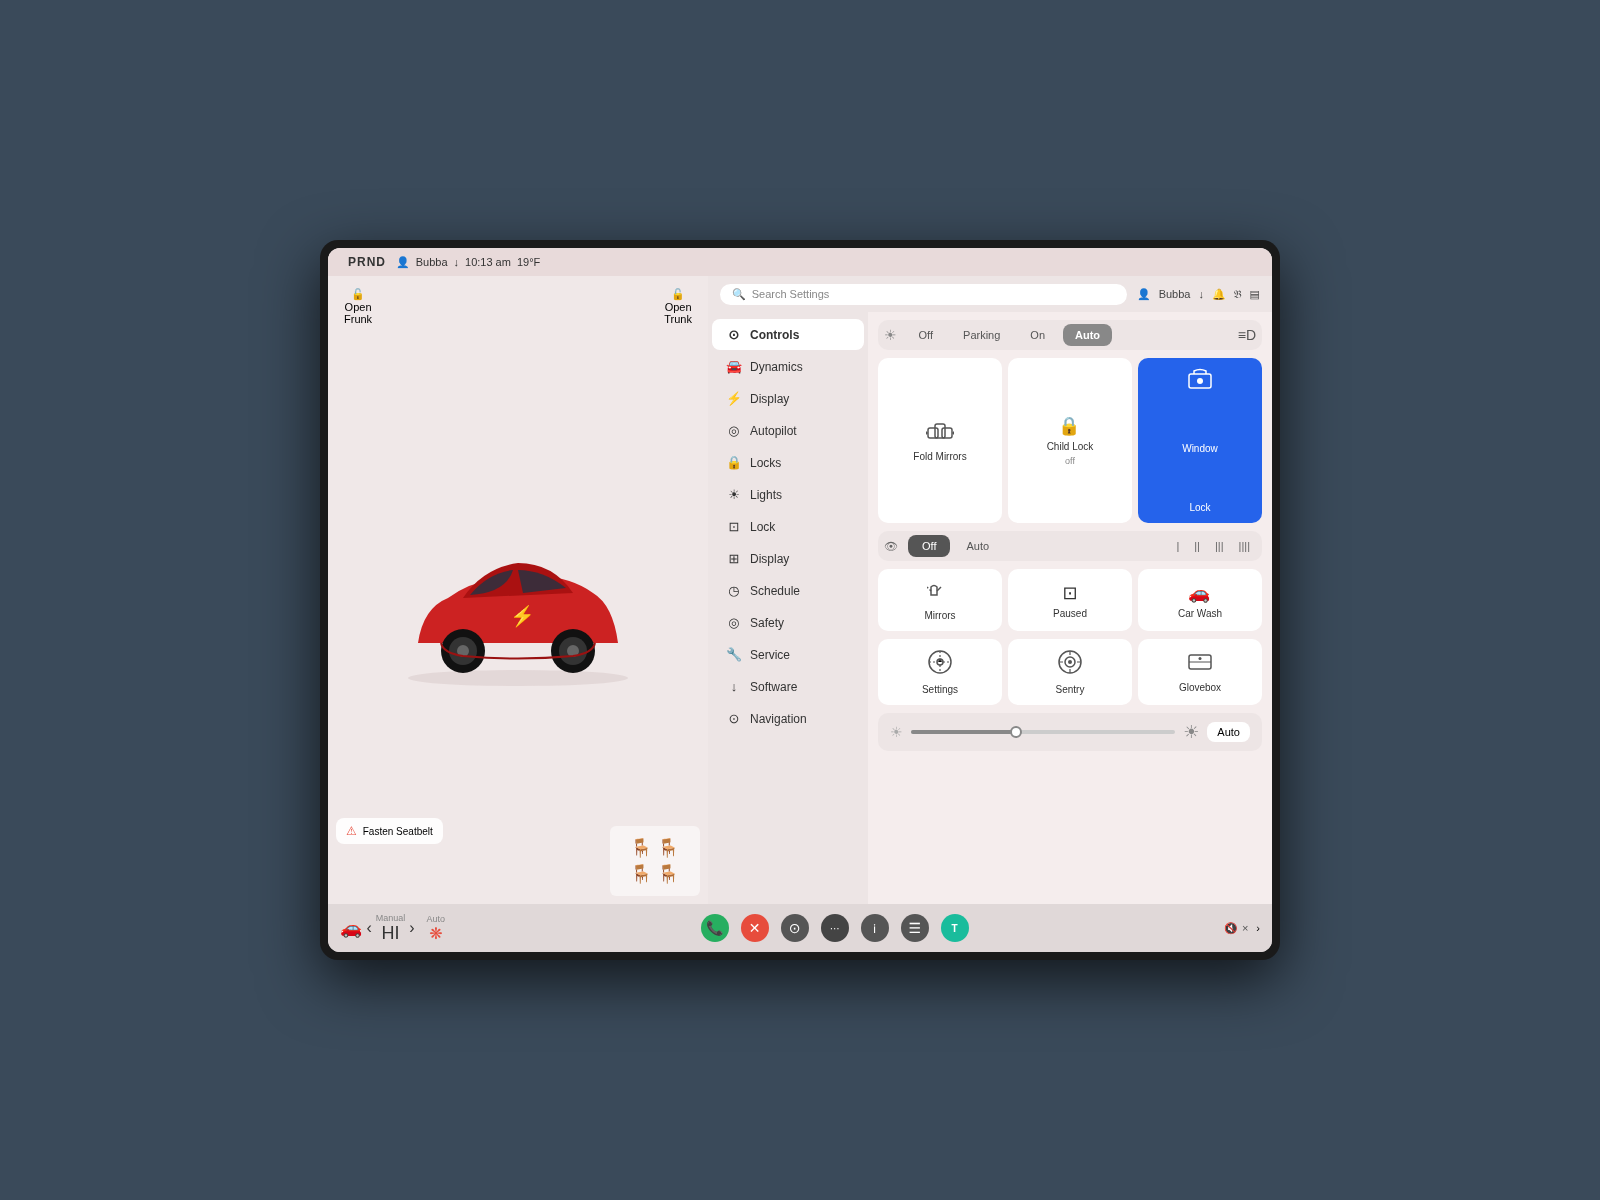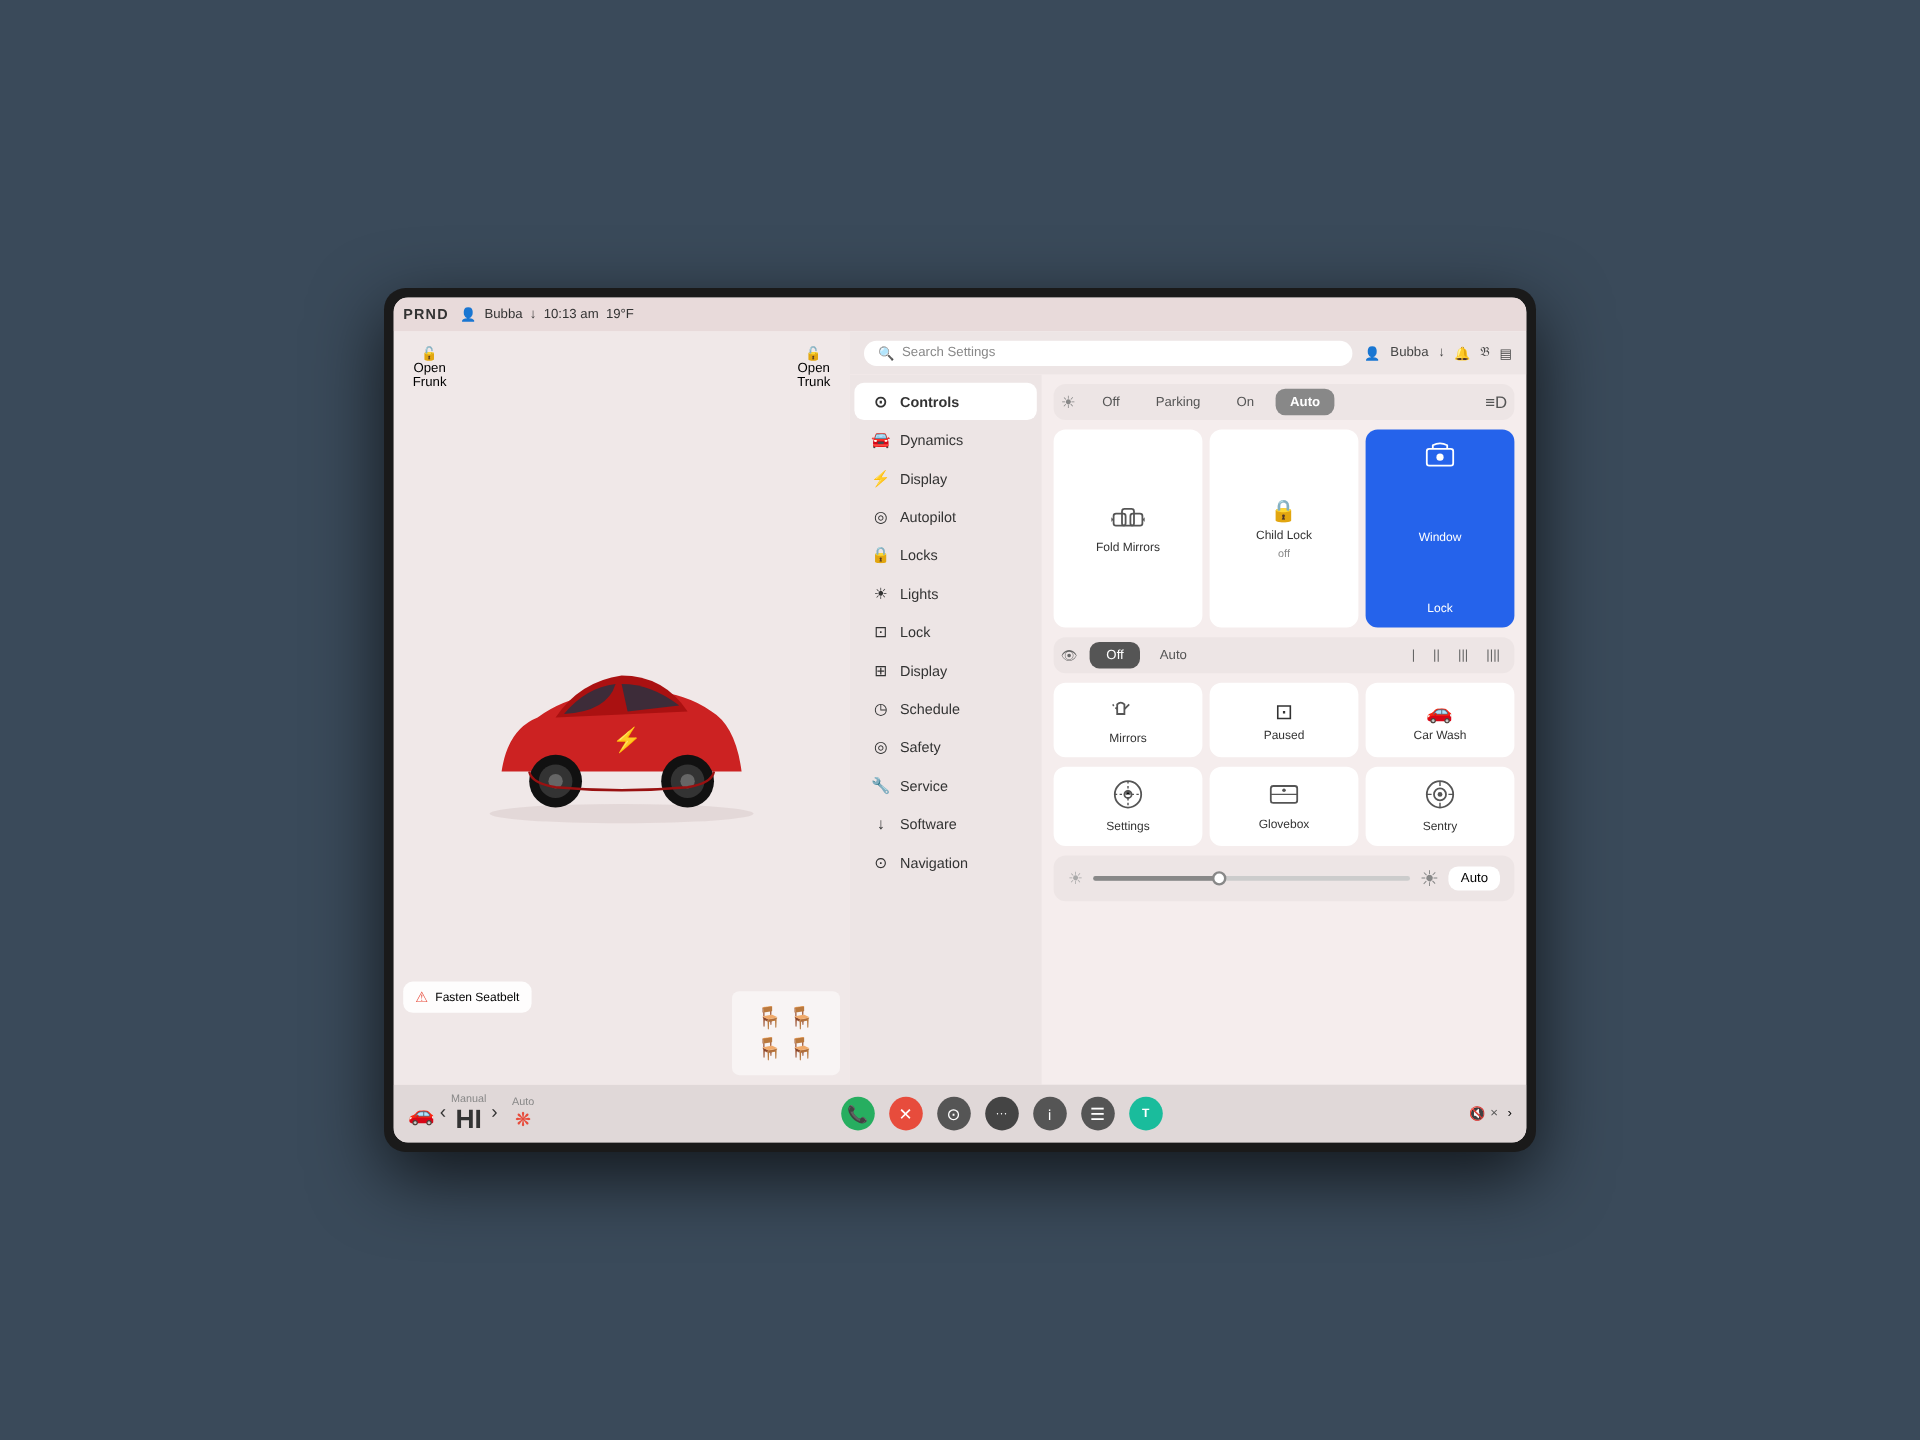--- a/index.html
+++ b/index.html
@@ -27,21 +27,21 @@
       overflow: hidden;
       display: flex;
       flex-direction: column;
     }
 
     
     .status-bar {
       background: #e8dada;
       display: flex;
       align-items: center;
-      padding: 4px 8px;
+      padding: 4px 20px;
       font-size: 11px;
       color: #333;
       height: 28px;
       gap: 10px;
     }
     .prnd { font-weight: 600; font-size: 12px; letter-spacing: 1px; }
     .status-center { flex: 1; text-align: center; display: flex; align-items: center; justify-content: center; gap: 8px; }
     .status-right { display: flex; align-items: center; gap: 6px; font-size: 11px; }
     .battery-icon { display: inline-block; width: 22px; height: 11px; border: 1.5px solid #555; border-radius: 2px; position: relative; }
     .battery-icon::after { content: ''; position: absolute; right: -4px; top: 3px; width: 3px; height: 5px; background: #555; border-radius: 0 1px 1px 0; }
@@ -355,22 +355,22 @@
       font-size: 14px;
     }
     .taskbar-icon.green { background: #27ae60; color: white; }
     .taskbar-icon.teal { background: #1abc9c; color: white; }
     .taskbar-icon.camera { background: #555; color: white; }
     .temp-manual {
       text-align: center;
       font-size: 9px;
     }
     .temp-hi {
-      font-size: 22px;
-      font-weight: 700;
+      font-size: 18px;
+      font-weight: 400;
       color: #333;
     }
     .heat-icon { font-size: 16px; color: #e74c3c; }
 
     
     .volume-row {
       display: flex;
       align-items: center;
       gap: 4px;
       font-size: 11px;
@@ -622,38 +622,38 @@
                     <circle cx="13" cy="13" r="11" fill="none" stroke="#555" stroke-width="1.5"></circle>
                     <circle cx="13" cy="13" r="3" fill="none" stroke="#555" stroke-width="1.5"></circle>
                     <path d="M13 2 L13 10 M13 16 L13 24 M2 13 L10 13 M16 13 L24 13" stroke="#555" stroke-width="1.2" stroke-dasharray="2 2"></path>
                     <path d="M11 13 L13 10 L15 13" stroke="#555" stroke-width="1.2"></path>
                   </svg>
                 </span>
                 <span class="btn-label">Settings</span>
               </div>
               <div class="ctrl-btn">
                 <span class="btn-icon">
-                  <svg width="26" height="22" viewBox="0 0 26 22">
-                    <rect x="2" y="4" width="22" height="14" rx="2" fill="none" stroke="#555" stroke-width="1.5"></rect>
-                    <line x1="2" y1="11" x2="24" y2="11" stroke="#555" stroke-width="1"></line>
-                    <circle cx="13" cy="7.5" r="1.5" fill="#555"></circle>
-                  </svg>
-                </span>
-                <span class="btn-label">Glovebox</span>
-              </div>
-              <div class="ctrl-btn">
-                <span class="btn-icon">
                   <svg width="26" height="26" viewBox="0 0 26 26">
                     <circle cx="13" cy="13" r="11" fill="none" stroke="#555" stroke-width="1.5"></circle>
                     <circle cx="13" cy="13" r="5" fill="none" stroke="#555" stroke-width="1.5"></circle>
                     <circle cx="13" cy="13" r="2" fill="#555"></circle>
                     <path d="M13 2 L13 6 M13 20 L13 24 M2 13 L6 13 M20 13 L24 13" stroke="#555" stroke-width="1.2"></path>
                   </svg>
                 </span>
                 <span class="btn-label">Sentry</span>
+              </div>
+              <div class="ctrl-btn">
+                <span class="btn-icon">
+                  <svg width="26" height="22" viewBox="0 0 26 22">
+                    <rect x="2" y="4" width="22" height="14" rx="2" fill="none" stroke="#555" stroke-width="1.5"></rect>
+                    <line x1="2" y1="11" x2="24" y2="11" stroke="#555" stroke-width="1"></line>
+                    <circle cx="13" cy="7.5" r="1.5" fill="#555"></circle>
+                  </svg>
+                </span>
+                <span class="btn-label">Glovebox</span>
               </div>
             </div>
 
             <div class="brightness-row">
               <span style="font-size:14px;color:#aaa;">☀</span>
               <div class="brightness-slider">
                 <div class="brightness-fill"></div>
                 <div class="brightness-thumb"></div>
               </div>
               <span style="font-size:18px;color:#888;">☀</span>

